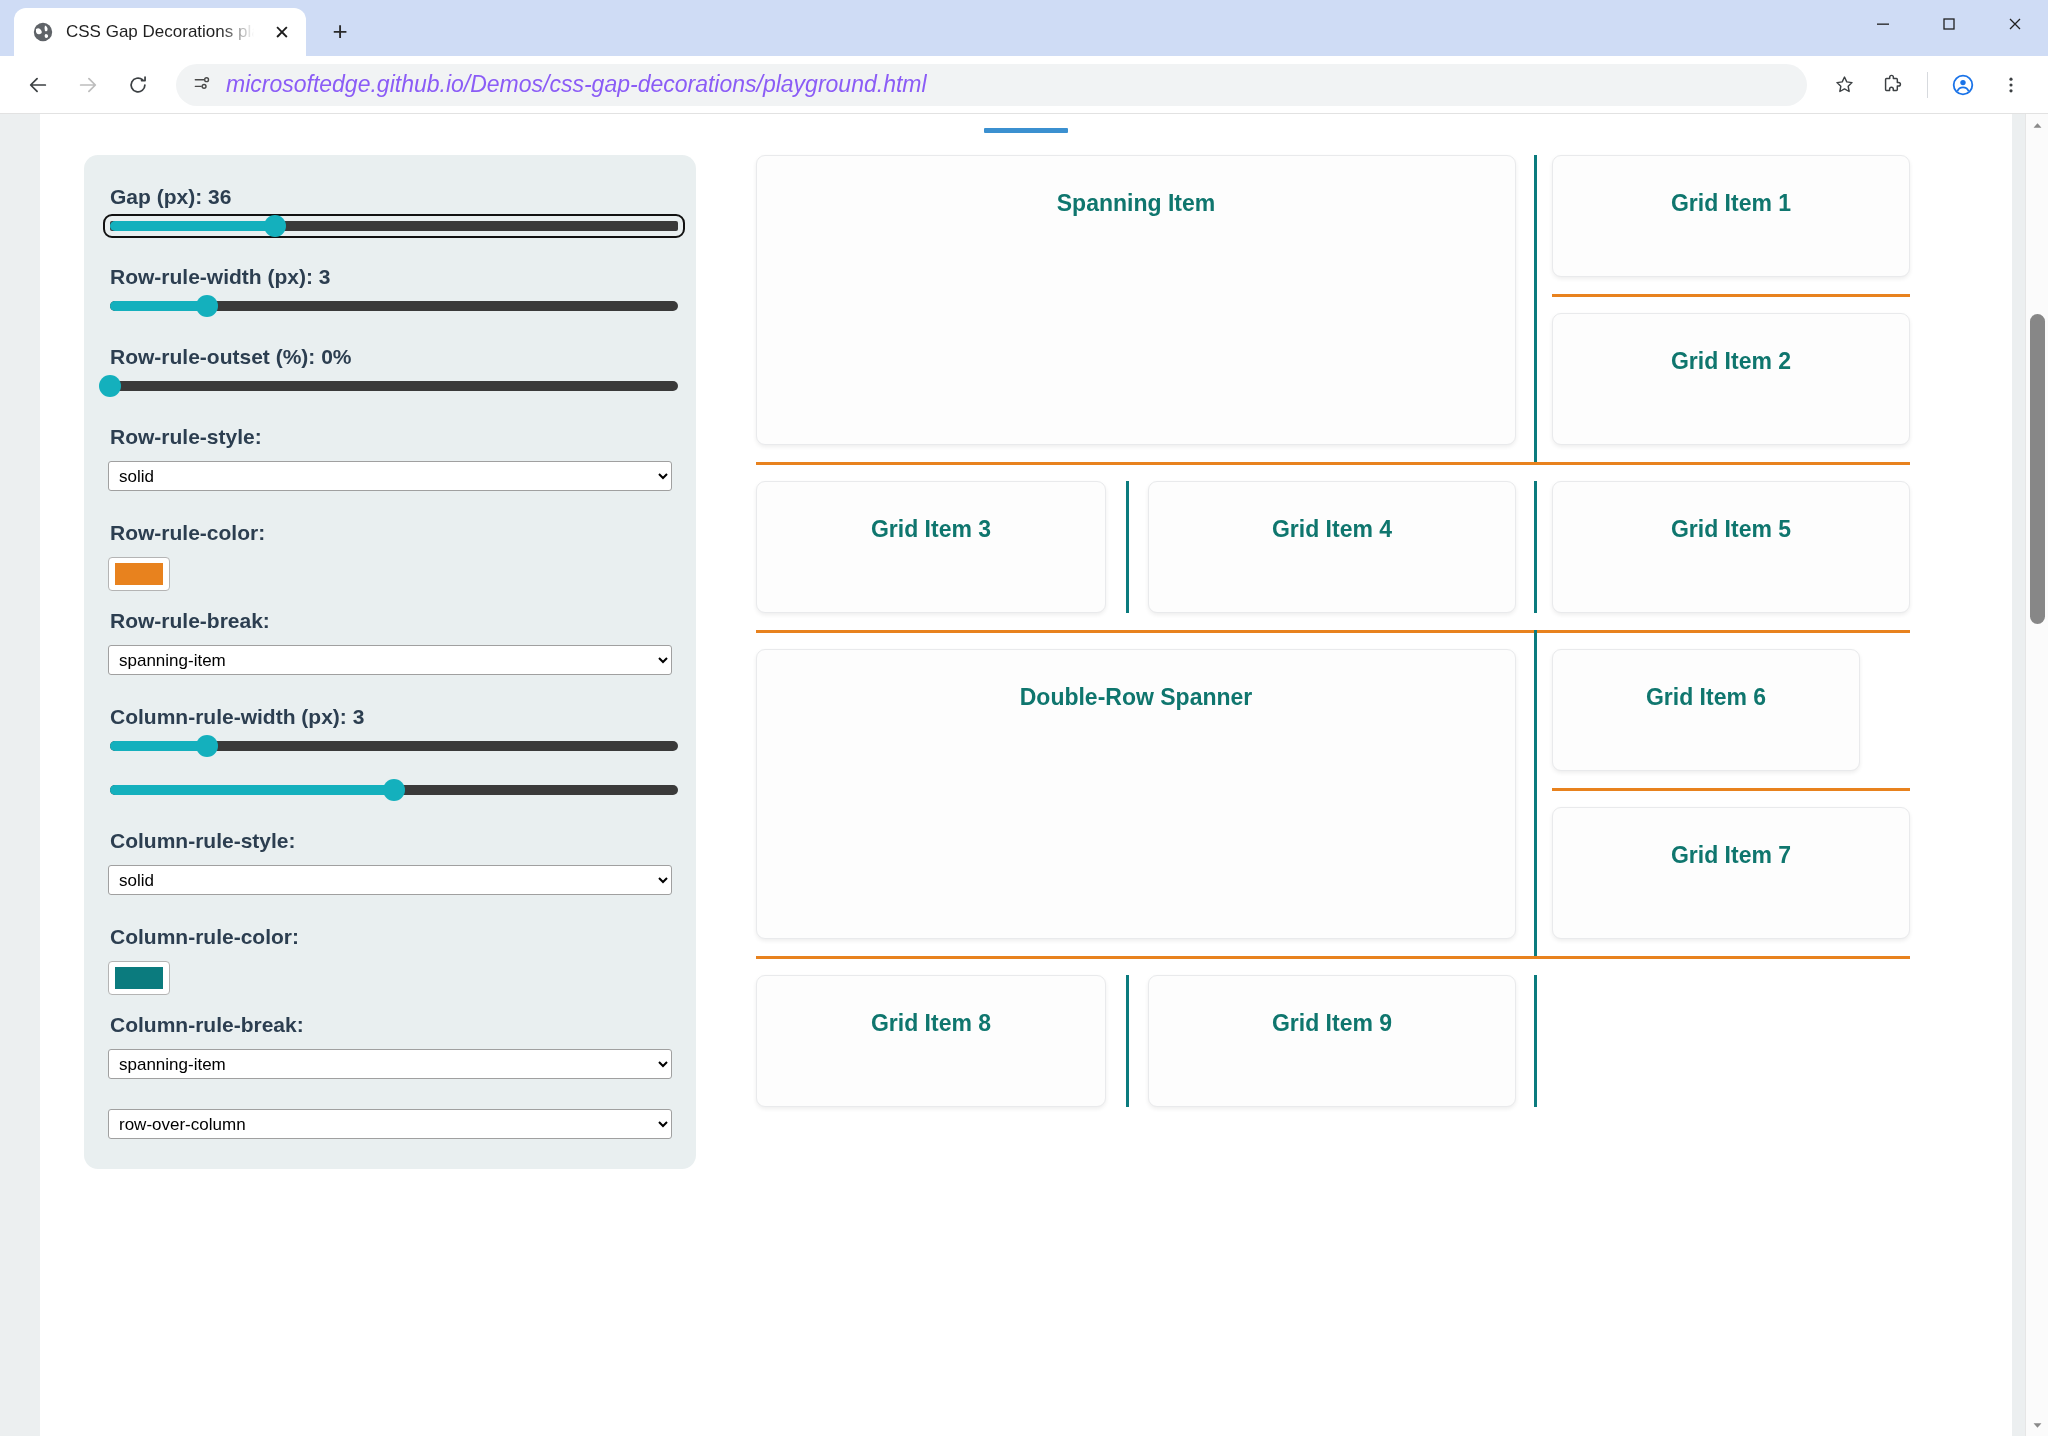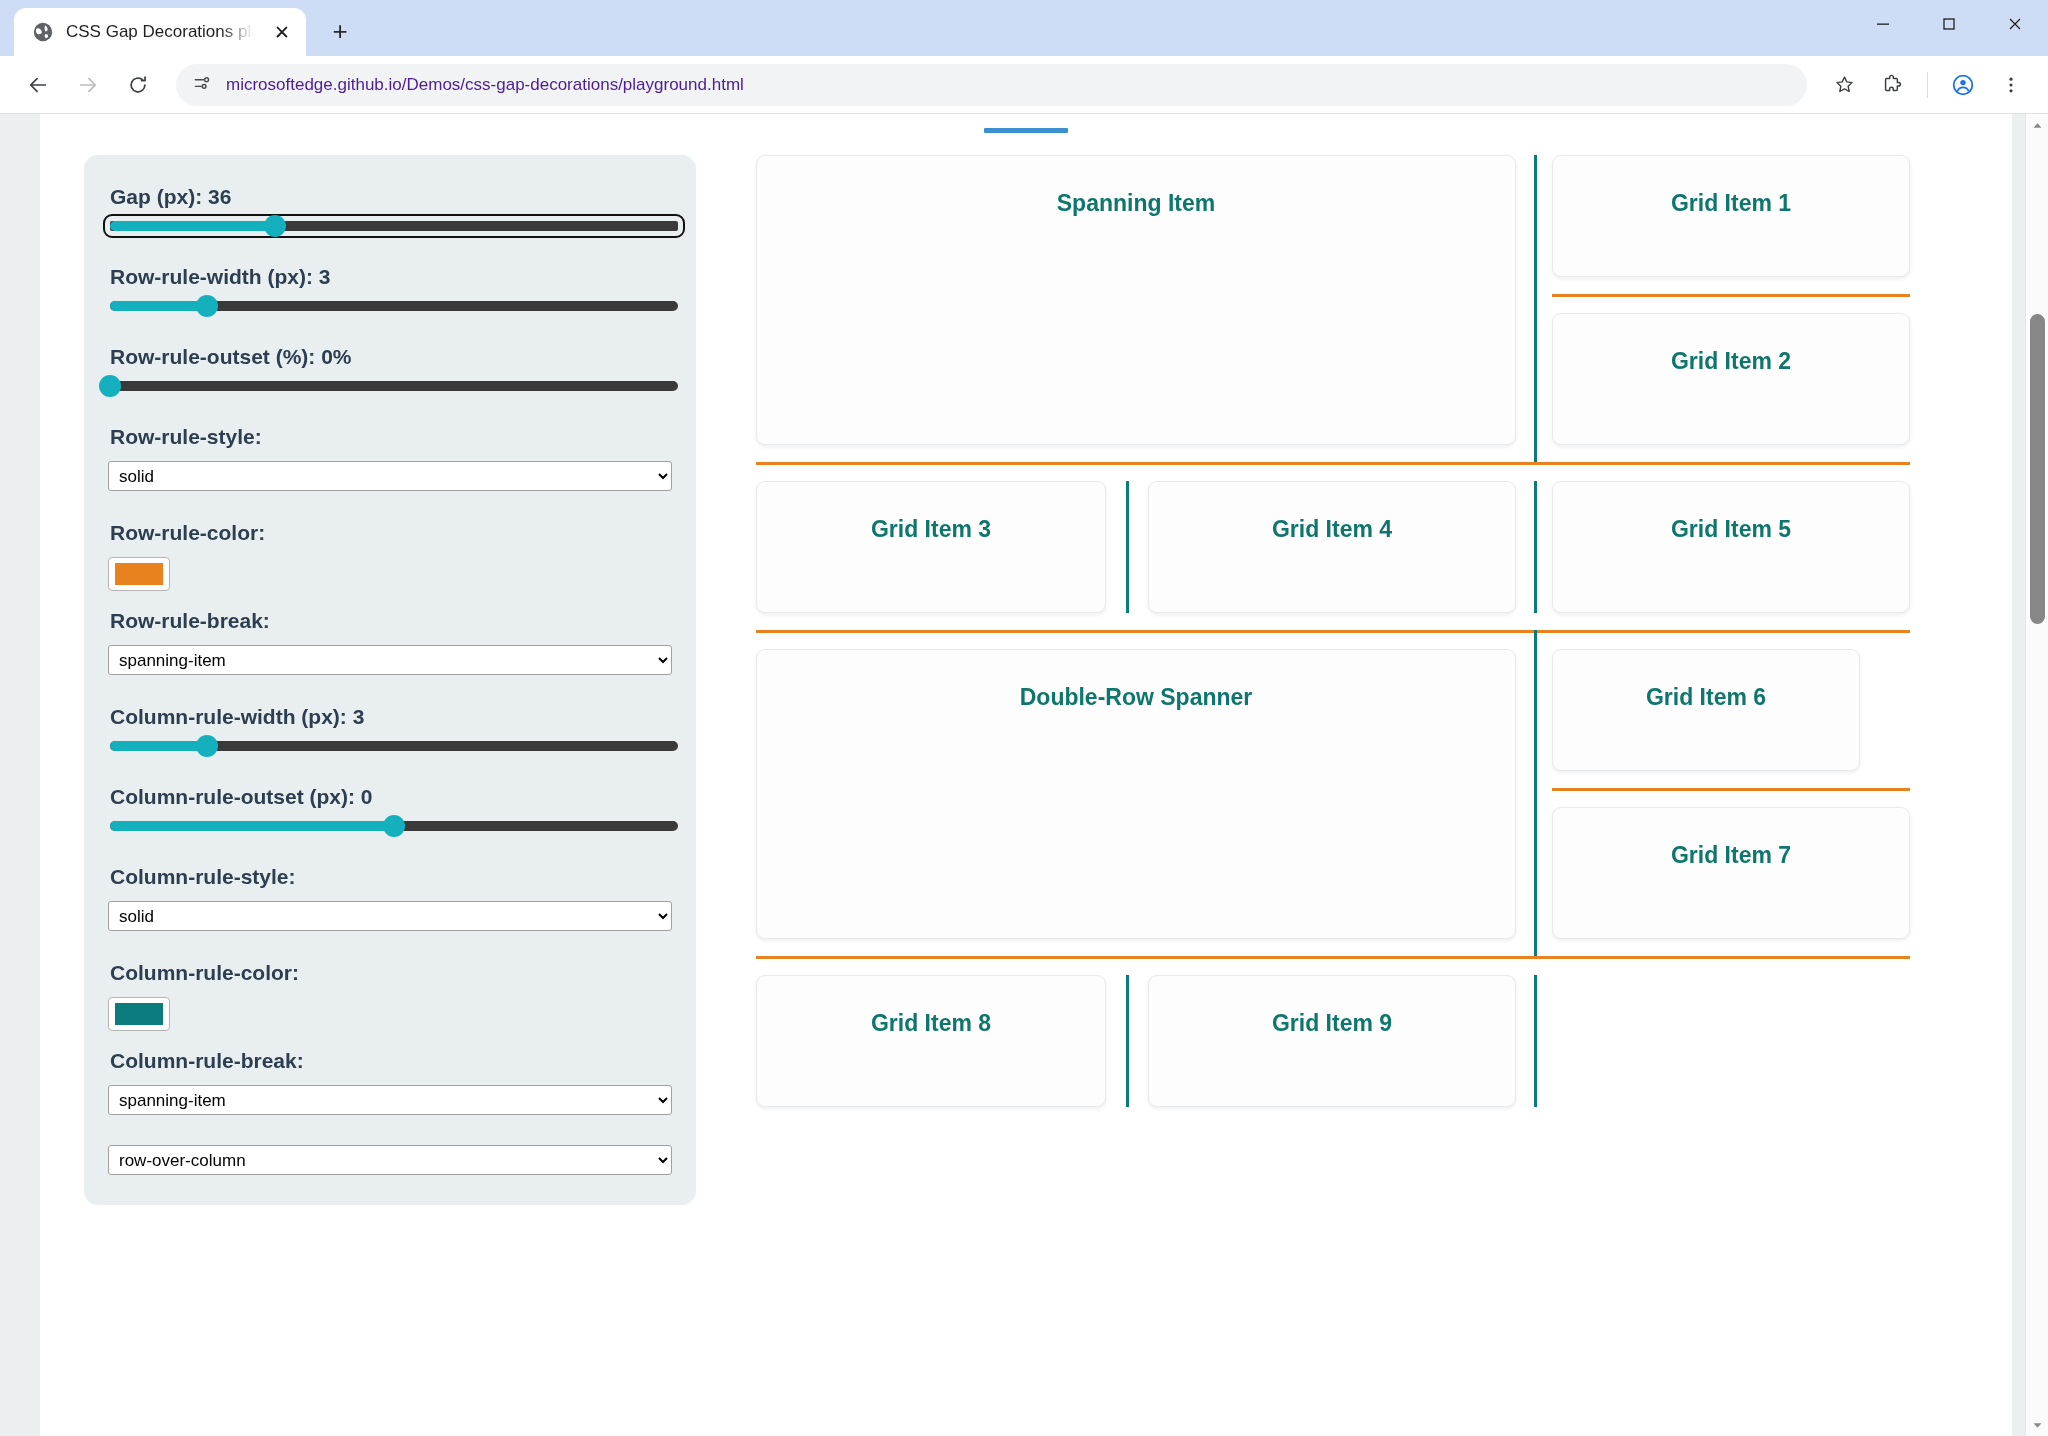--- a/index.html
+++ b/index.html
@@ -61,21 +61,21 @@
   }
   .navbtn { width: 44px; height: 44px; display:flex; align-items:center; justify-content:center;
             border-radius: 50%; cursor:pointer; color:#444; }
   .navbtn.disabled { color: #b9b9b9; }
   .omnibox {
     flex: 1 1 auto; height: 42px; margin: 0 10px;
     background: #f1f3f4; border-radius: 21px;
     display: flex; align-items: center; padding: 0 16px; gap: 14px;
     min-width: 0;
   }
-  .omni-url { font-size: 17px; color: #4c1d95; white-space: nowrap; overflow: hidden; }
+  .omni-url { font-size: 23px; color: #8b5cf6; white-space: nowrap; overflow: hidden; font-style: italic; }
   .tb-icon { width: 42px; height: 42px; display:flex; align-items:center; justify-content:center;
              border-radius:50%; cursor:pointer; color:#3c4043; }
   .tb-sep { width:1px; height:26px; background:#d7dade; margin: 0 8px; }
 
   
   .viewport {
     flex: 1 1 auto; position: relative; background: #eceff0;
     display: flex; overflow: hidden;
   }
   .page {
@@ -330,21 +330,20 @@
               <span class="ctrl-label">Column-rule-width (px): 3</span>
               <div class="slider-wrap">
                 <div class="slider">
                   <div class="fill" style="width: 17%;"></div>
                     <div class="thumb" style="left: 17%;"></div>
                 </div>
               </div>
             </div>
 
             <div class="ctrl">
-              <span class="ctrl-label">Column-rule-outset (px): 0</span>
               <div class="slider-wrap">
                 <div class="slider">
                   <div class="fill" style="width: 50%;"></div>
                     <div class="thumb" style="left: 50%;"></div>
                 </div>
               </div>
             </div>
 
             <div class="ctrl">
               <span class="ctrl-label">Column-rule-style:</span>

